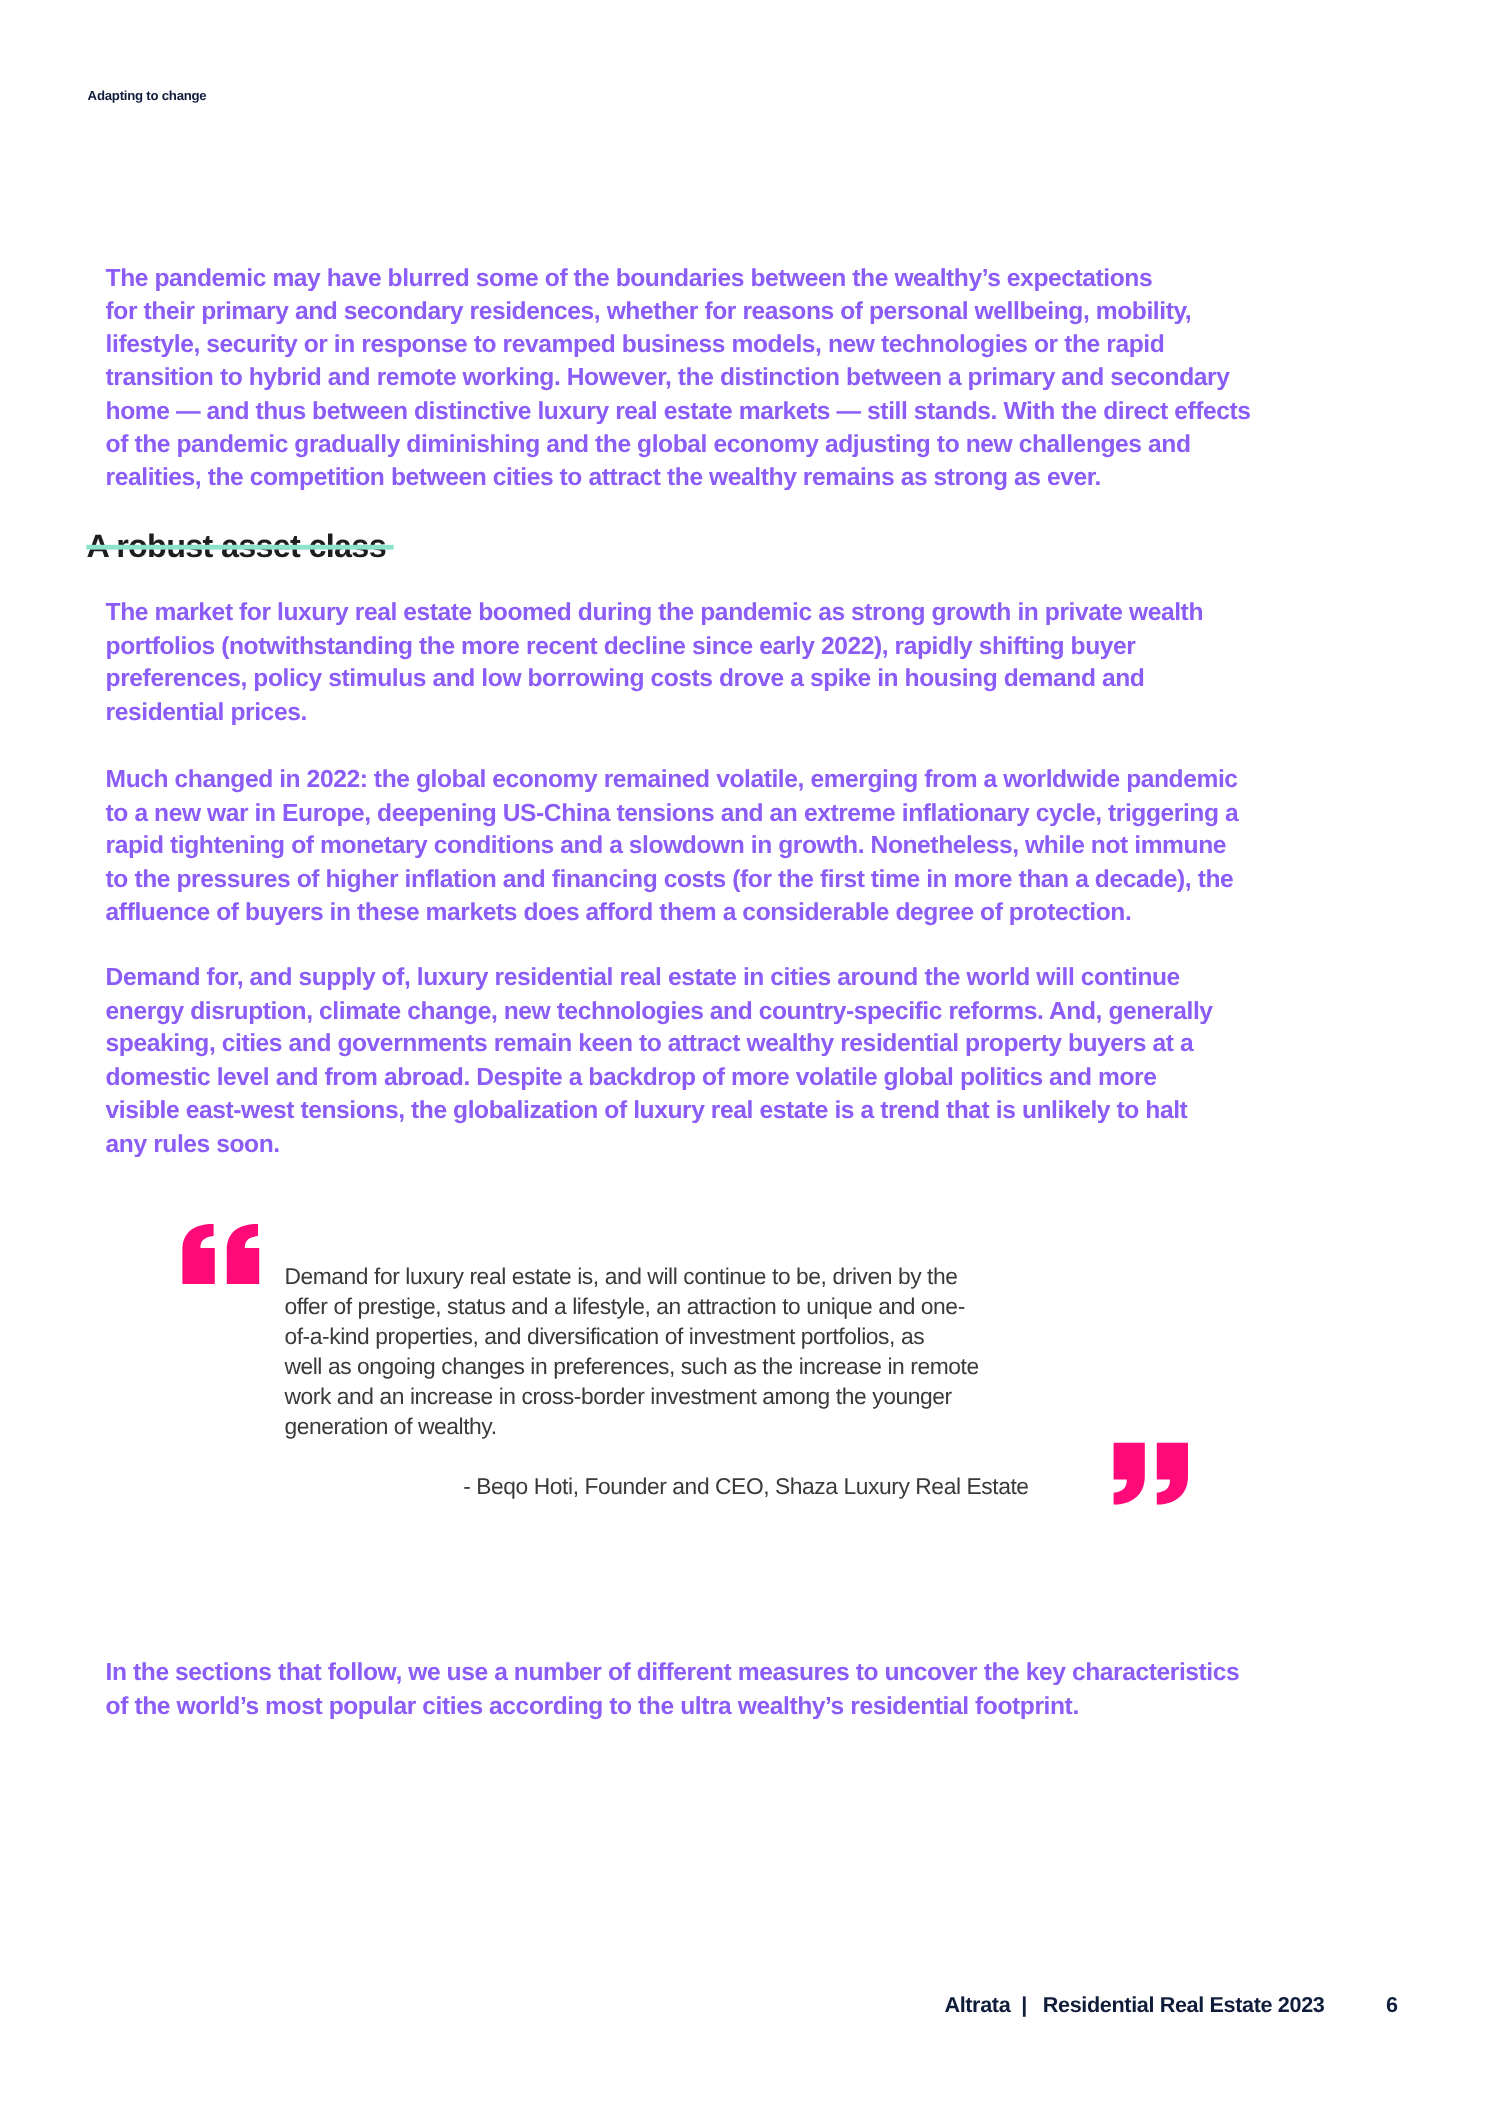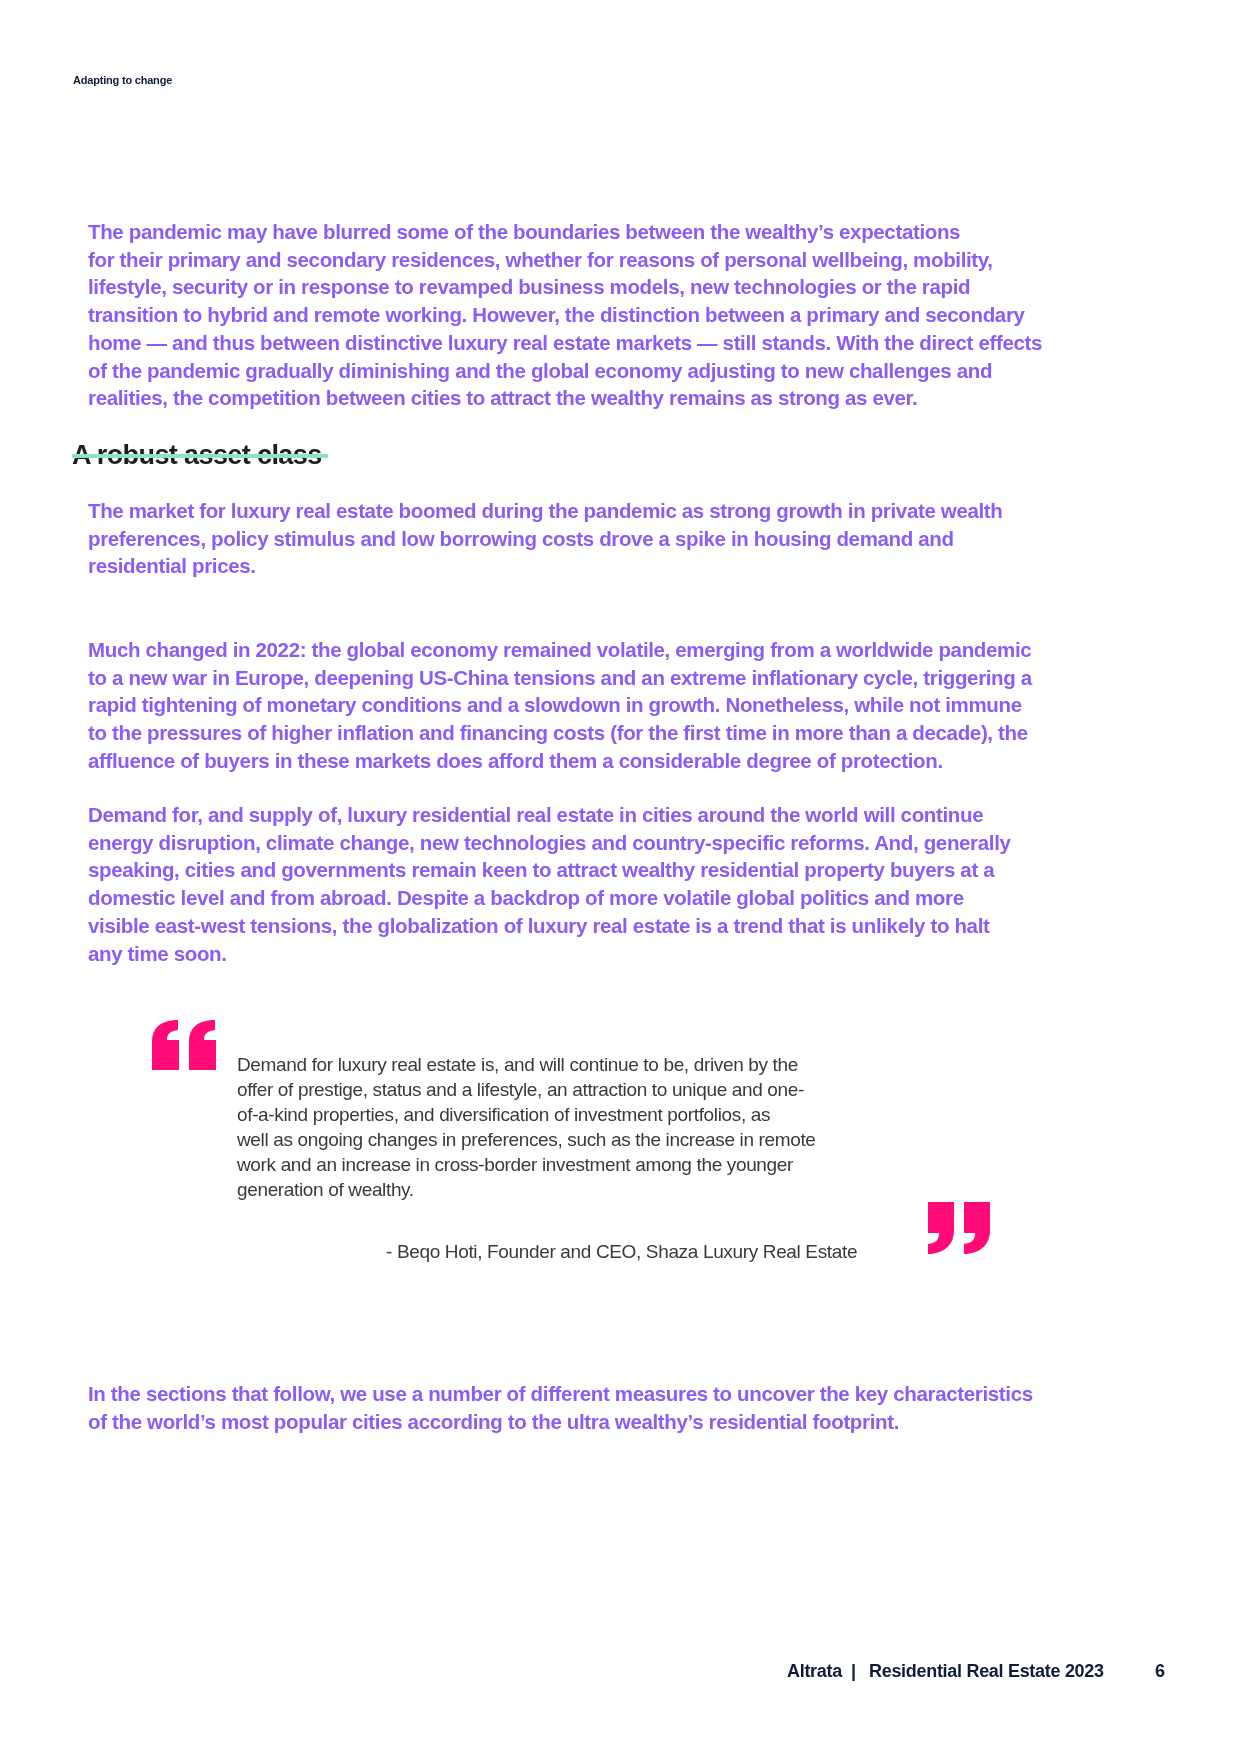--- a/index.html
+++ b/index.html
@@ -15,21 +15,21 @@
   .heading-rule { position: absolute; left: 72px; top: 454px; width: 256px; height: 4px; background: #8be3c9; }
   .p2 { top: 481px; }
   .p3 { top: 620px; }
   .p4 { top: 785px; }
   .p5 { top: 1364px; }
   .quote-open { position: absolute; left: 150px; top: 1020px; width: 68px; height: 50px; }
   .quote-close { position: absolute; left: 927px; top: 1202px; width: 65px; height: 52px; }
   .quote-text { position: absolute; left: 237px; top: 1052px; width: 680px; font-size: 19px;
          line-height: 25px; color: #3a3a3a; letter-spacing: -0.35px; margin: 0; }
   .quote-attr { position: absolute; left: 386px; top: 1229px; font-size: 19px; color: #3a3a3a;
-         letter-spacing: -0.35px; margin-top: 12px; }
+         letter-spacing: -0.35px; }
   .footer { position: absolute; top: 1661px; font-size: 18px; font-weight: bold; color: #0f1c3a;
          letter-spacing: -0.3px; }
   .footer-brand { left: 787px; }
   .footer-sep { left: 851px; }
   .footer-title { left: 869px; text-align: right; }
   .footer-page { left: 1155px; }
   .line { display: block; white-space: nowrap; }
 </style>
 </head>
 <body>
@@ -44,39 +44,40 @@
   <span class="line">home — and thus between distinctive luxury real estate markets — still stands. With the direct effects</span>
   <span class="line">of the pandemic gradually diminishing and the global economy adjusting to new challenges and</span>
   <span class="line">realities, the competition between cities to attract the wealthy remains as strong as ever.</span>
 </p>
 
 <h2 class="heading">A robust asset class</h2>
 <div class="heading-rule"></div>
 
 <p class="body-text p2">
   <span class="line">The market for luxury real estate boomed during the pandemic as strong growth in private wealth</span>
+  <span class="line">portfolios (notwithstanding the more recent decline since early 2022), rapidly shifting buyer</span>
   <span class="line">preferences, policy stimulus and low borrowing costs drove a spike in housing demand and</span>
   <span class="line">residential prices.</span>
 </p>
 
 <p class="body-text p3">
   <span class="line">Much changed in 2022: the global economy remained volatile, emerging from a worldwide pandemic</span>
   <span class="line">to a new war in Europe, deepening US-China tensions and an extreme inflationary cycle, triggering a</span>
   <span class="line">rapid tightening of monetary conditions and a slowdown in growth. Nonetheless, while not immune</span>
   <span class="line">to the pressures of higher inflation and financing costs (for the first time in more than a decade), the</span>
   <span class="line">affluence of buyers in these markets does afford them a considerable degree of protection.</span>
 </p>
 
 <p class="body-text p4">
   <span class="line">Demand for, and supply of, luxury residential real estate in cities around the world will continue</span>
   <span class="line">energy disruption, climate change, new technologies and country-specific reforms. And, generally</span>
   <span class="line">speaking, cities and governments remain keen to attract wealthy residential property buyers at a</span>
   <span class="line">domestic level and from abroad. Despite a backdrop of more volatile global politics and more</span>
   <span class="line">visible east-west tensions, the globalization of luxury real estate is a trend that is unlikely to halt</span>
-  <span class="line">any time soon.</span>
+  <span class="line">any rules soon.</span>
 </p>
 
 <div>
   <svg class="quote-open" viewBox="0 0 68 50">
     <path fill="#FF0A78" d="M2 50 L2 22 C2 8 10 1 25 0 L28 0 L28 10 C20 11 17 14 17 20 L29 20 L29 50 Z"></path>
     <path fill="#FF0A78" d="M39 50 L39 22 C39 8 47 1 62 0 L65 0 L65 10 C57 11 54 14 54 20 L66 20 L66 50 Z"></path>
   </svg>
   <p class="quote-text">
     <span class="line">Demand for luxury real estate is, and will continue to be, driven by the</span>
     <span class="line">offer of prestige, status and a lifestyle, an attraction to unique and one-</span>

